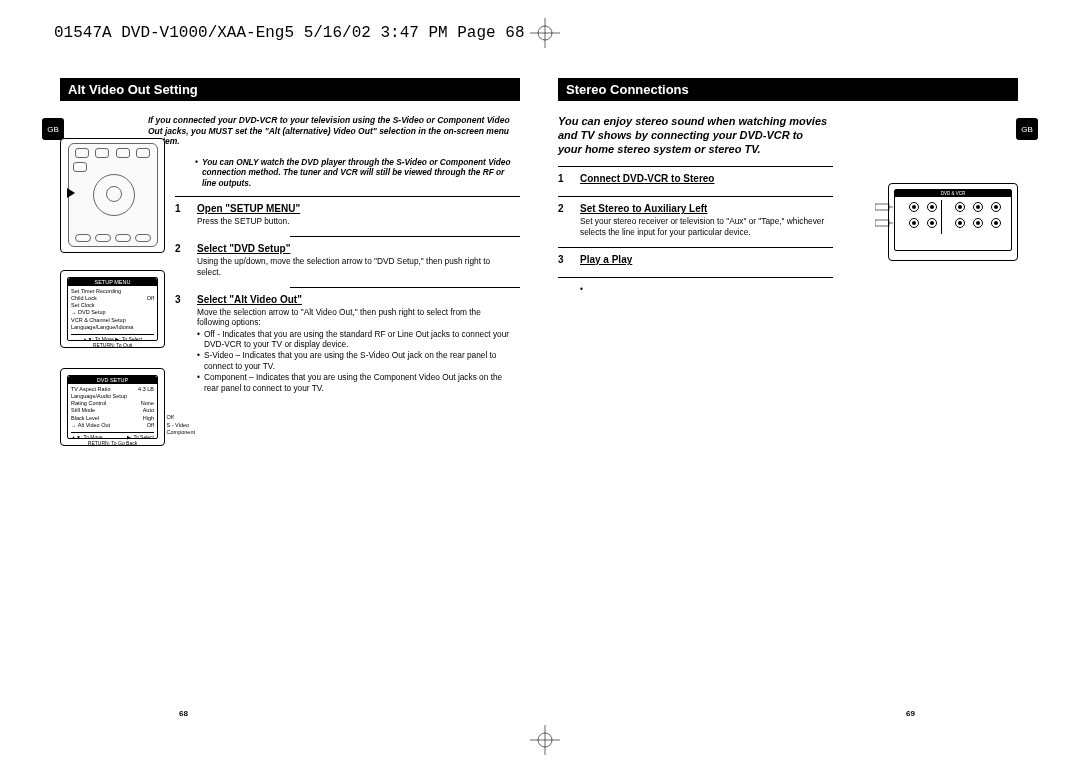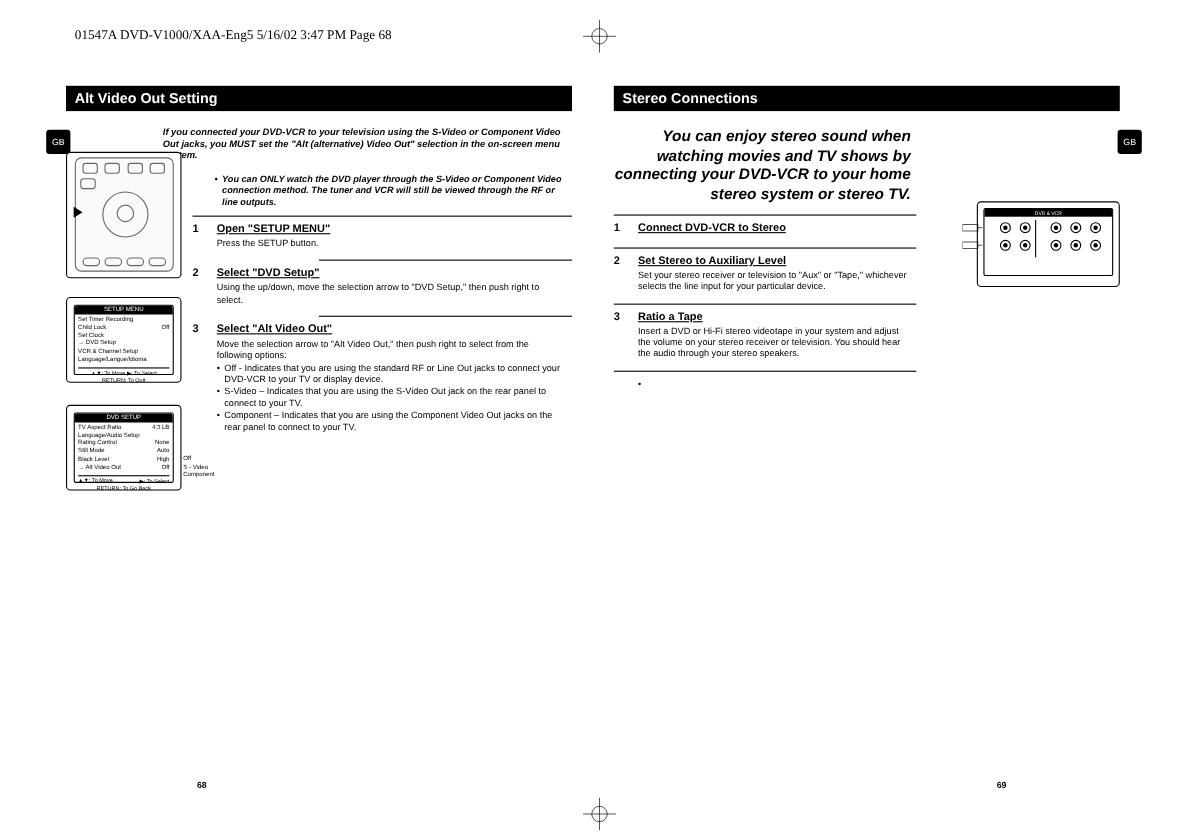--- a/index.html
+++ b/index.html
@@ -7,23 +7,23 @@
     width: 1080px;
     height: 763px;
     background: #fff;
     font-family: Arial, Helvetica, sans-serif;
     position: relative;
     overflow: hidden;
   }
   .header-line {
     position: absolute;
     top: 24px;
-    left: 68px;
-    font-family: Liberation Serif, serif;
-    font-size: 12px;
+    left: 54px;
+    font-family: Liberation Mono, monospace;
+    font-size: 16px;
     color: #000;
   }
   
   .cropmark {
     position: absolute;
     stroke: #000;
     stroke-width: 0.6;
   }
   .page {
     position: absolute;
@@ -166,26 +166,25 @@
   .jack-inner { width: 4px; height: 4px; border-radius: 50%; background: #000; position: absolute; top: 2px; left: 2px; }
   .rca-plug {
     position: absolute;
     left: -14px;
     width: 18px;
     height: 10px;
   }
   .right-intro {
     font-style: italic;
     font-weight: bold;
-    font-size: 14px;
+    font-size: 11px;
     line-height: 1.25;
     margin-left: 0;
     width: 270px;
     margin-bottom: 10px;
-    text-align: right;
   }
   .right-steps { width: 275px; }
   .right-steps .step { margin-left: 0; }
   .right-steps hr.thin { margin-left: 0; }
   .final-bullet {
     font-size: 8.3px;
     line-height: 1.25;
     margin-top: 6px;
     display: flex;
     gap: 4px;
@@ -412,30 +411,29 @@
     <div class="step">
       <div class="step-num">1</div>
       <div class="step-body">
         <div class="step-title">Connect DVD-VCR to Stereo</div>
       </div>
     </div>
     <hr class="thin" style="margin-left:0">
     <div class="step">
       <div class="step-num">2</div>
       <div class="step-body">
-        <div class="step-title">Set Stereo to Auxiliary Level</div>
+        <div class="step-title">Set Stereo to Auxiliary Left</div>
         <div class="step-text">Set your stereo receiver or television to "Aux" or "Tape," whichever selects the line input for your particular device.</div>
       </div>
     </div>
     <hr class="thin" style="margin-left:0">
     <div class="step">
       <div class="step-num">3</div>
       <div class="step-body">
-        <div class="step-title">Ratio a Tape</div>
-        <div class="step-text">Insert a DVD or Hi-Fi stereo videotape in your system and adjust the volume on your stereo receiver or television. You should hear the audio through your stereo speakers.</div>
+        <div class="step-title">Play a Play</div>
       </div>
     </div>
     <hr class="thin" style="margin-left:0">
     <div class="final-bullet">
       <span style="margin-left:22px">•</span>
     </div>
   </div>
 
   <div class="illus-panel">
     <div class="panel-inner">

